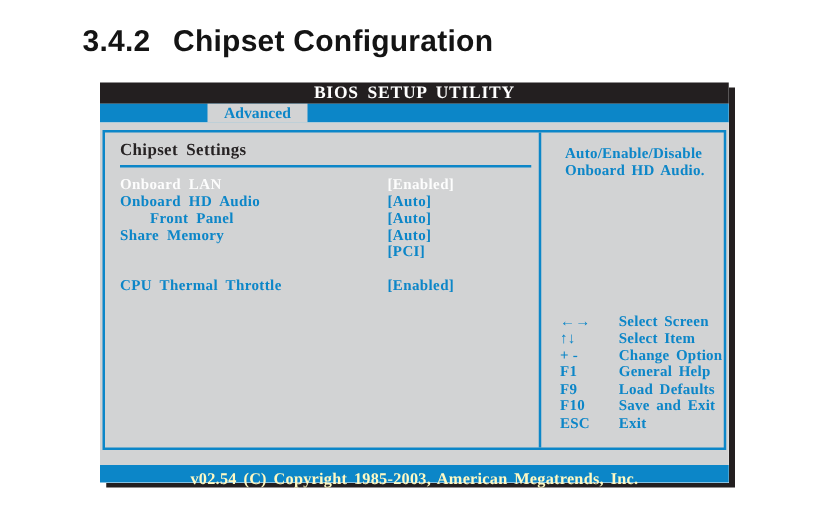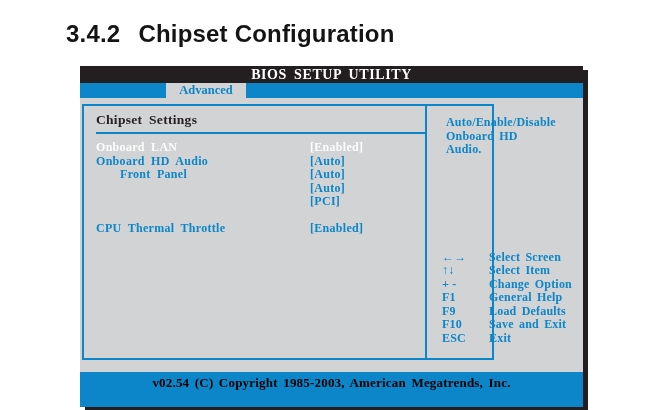--- a/index.html
+++ b/index.html
@@ -34,21 +34,21 @@
   }
   .tab{
     position:absolute;left:86px;top:0;width:80px;height:15px;
     background:#d2d3d4;color:#0c86c8;
     font-size:12.5px;line-height:15px;text-align:center;
   }
   .bios-body{
     position:relative;height:274px;background:#d2d3d4;
   }
   .panel{
-    position:absolute;left:2px;top:6px;width:412px;height:256px;
+    position:absolute;left:2px;top:6px;width:499px;height:256px;
     border:2px solid #0c86c8;box-sizing:border-box;
     display:flex;
   }
   .left-pane{
     width:349px;border-right:2px solid #0c86c8;box-sizing:border-box;
     position:relative;
   }
   .pane-title{
     margin:6px 0 0 12px;font-size:13.5px;color:#262223;
     letter-spacing:0.3px;word-spacing:3px;
@@ -76,21 +76,21 @@
   .keys{
     position:absolute;left:0;bottom:14px;width:100%;
   }
   .keyrow{
     display:flex;height:13.5px;font-size:12px;white-space:nowrap;
     letter-spacing:0.2px;
   }
   .keyrow .k{width:47px;padding-left:15px;box-sizing:content-box;flex:0 0 auto;}
   .keyrow .a{word-spacing:2px;}
   .bottombar{
-    height:35px;background:#0c86c8;color:#000000;
+    height:14px;background:#0c86c8;color:#fef9c3;
     font-size:13px;line-height:22px;text-align:center;
     letter-spacing:0.2px;word-spacing:2px;
   }
 </style>
 </head>
 <body>
 
 <div class="page">
 
   <div class="heading">
@@ -118,20 +118,21 @@
             </div>
             <div class="row">
               <span class="label">Onboard HD Audio</span>
               <span class="value">[Auto]</span>
             </div>
             <div class="row indent">
               <span class="label">Front Panel</span>
               <span class="value">[Auto]</span>
             </div>
             <div class="row">
+              <span class="label">Share Memory</span>
               <span class="value">[Auto]</span>
             </div>
             <div class="row">
               <span class="value">[PCI]</span>
             </div>
             <div class="row">
               <span class="label"></span>
               <span class="value"></span>
             </div>
             <div class="row">

